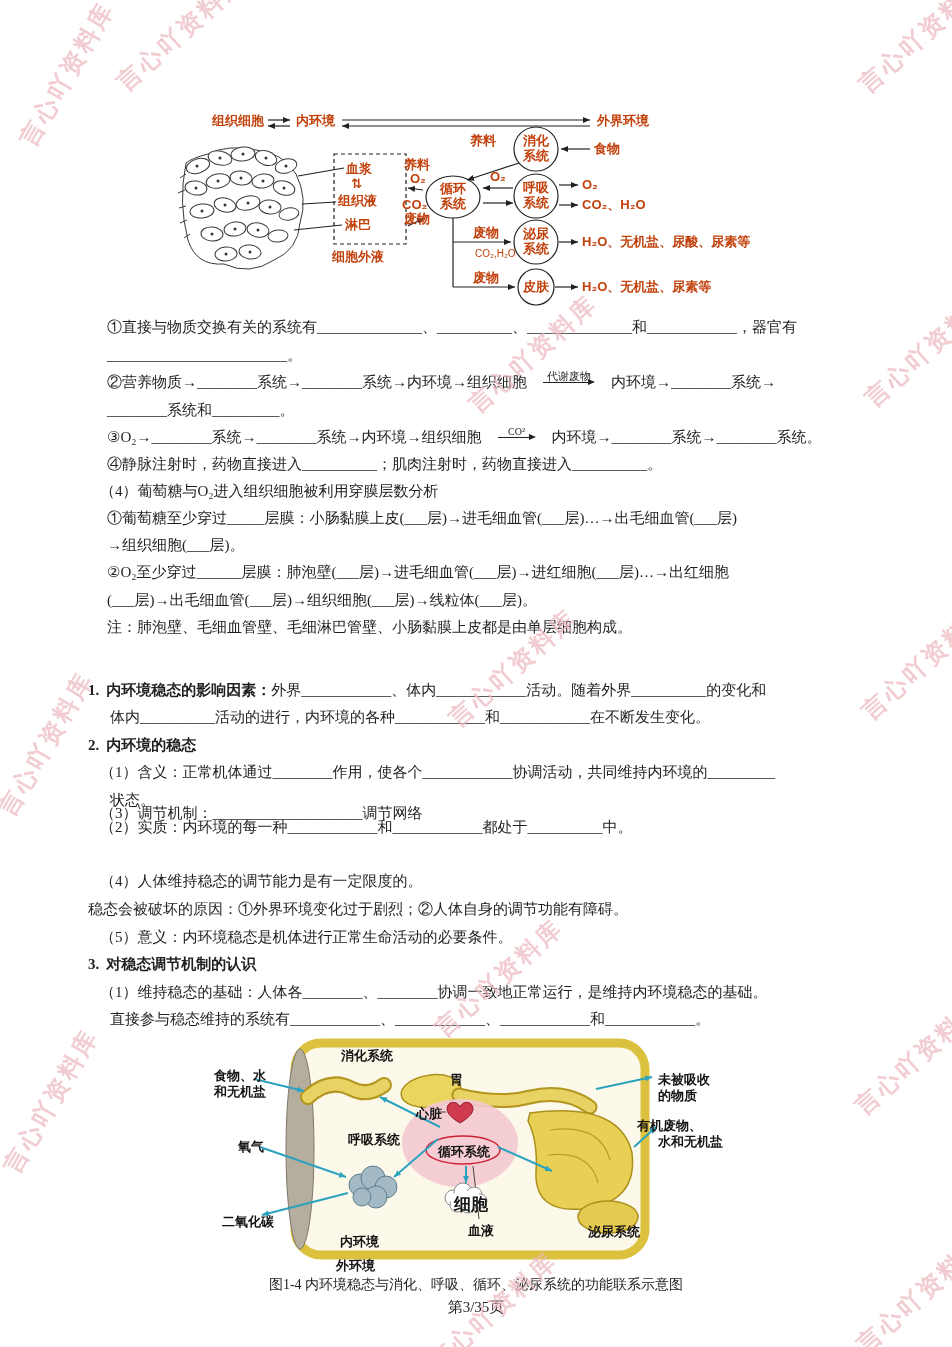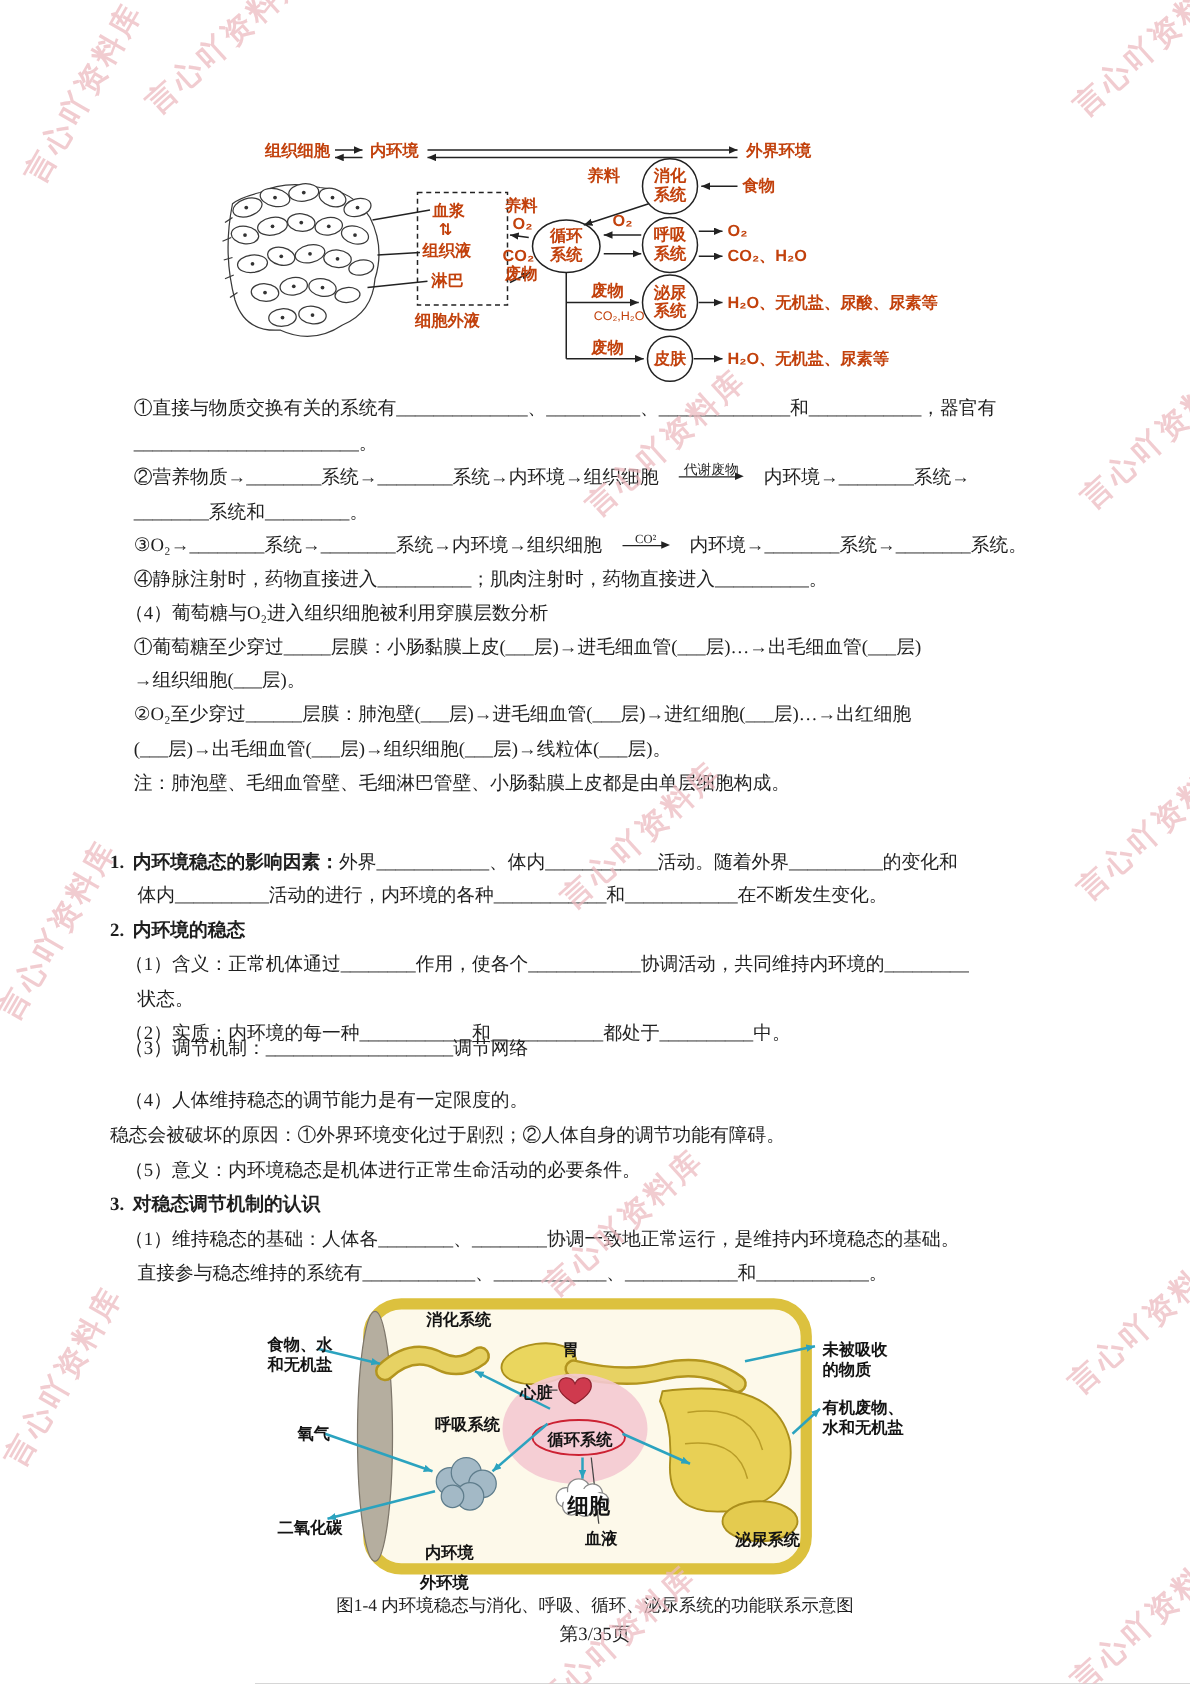--- a/index.html
+++ b/index.html
@@ -205,21 +205,21 @@
     <span class="num">1.</span><span class="bold">内环境稳态的影响因素：</span><span>外界____________、体内____________活动。随着外界__________的变化和</span>
   </div>
   <div class="line" style="left:110px;top:708px">体内__________活动的进行，内环境的各种____________和____________在不断发生变化。</div>
 
   <div class="line" style="left:88px;top:736px">
     <span class="num">2.</span><span class="bold">内环境的稳态</span>
   </div>
   <div class="line" style="left:100px;top:763px">（1）含义：正常机体通过________作用，使各个____________协调活动，共同维持内环境的_________</div>
   <div class="line" style="left:110px;top:791px">状态。</div>
   <div class="line" style="left:100px;top:818px">（2）实质：内环境的每一种____________和____________都处于__________中。</div>
-  <div class="line" style="left:100px;top:830px">（3）调节机制：____________________调节网络</div>
+  <div class="line" style="left:100px;top:804px">（3）调节机制：____________________调节网络</div>
   <div class="line" style="left:100px;top:872px">（4）人体维持稳态的调节能力是有一定限度的。</div>
   <div class="line" style="left:88px;top:900px">稳态会被破坏的原因：①外界环境变化过于剧烈；②人体自身的调节功能有障碍。</div>
   <div class="line" style="left:100px;top:928px">（5）意义：内环境稳态是机体进行正常生命活动的必要条件。</div>
 
   <div class="line" style="left:88px;top:955px">
     <span class="num">3.</span><span class="bold">对稳态调节机制的认识</span>
   </div>
   <div class="line" style="left:100px;top:983px">（1）维持稳态的基础：人体各________、________协调一致地正常运行，是维持内环境稳态的基础。</div>
   <div class="line" style="left:110px;top:1010px">直接参与稳态维持的系统有____________、____________、____________和____________。</div>
 
@@ -289,20 +289,20 @@
     <div class="f-label" style="left:268px;top:187px">血液</div>
     <div class="f-label" style="left:388px;top:188px">泌尿系统</div>
     <div class="f-label" style="left:140px;top:198px">内环境</div>
     <div class="f-label" style="left:136px;top:222px">外环境</div>
     <div class="f-label" style="left:14px;top:32px">食物、水</div>
     <div class="f-label" style="left:14px;top:48px">和无机盐</div>
     <div class="f-label" style="left:38px;top:103px">氧气</div>
     <div class="f-label" style="left:22px;top:178px">二氧化碳</div>
     <div class="f-label" style="left:458px;top:36px">未被吸收</div>
     <div class="f-label" style="left:458px;top:52px">的物质</div>
-    <div class="f-label" style="left:458px;top:82px">有机废物、</div>
+    <div class="f-label" style="left:437px;top:82px">有机废物、</div>
     <div class="f-label" style="left:458px;top:98px">水和无机盐</div>
   </div>
 
   <div class="caption" style="top:1276px">图1-4 内环境稳态与消化、呼吸、循环、泌尿系统的功能联系示意图</div>
   <div class="footer" style="top:1298px">第3/35页</div>
 
 </div>
 
 </body></html>

